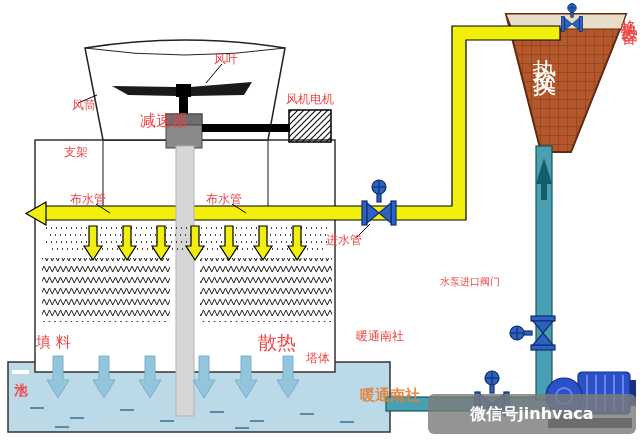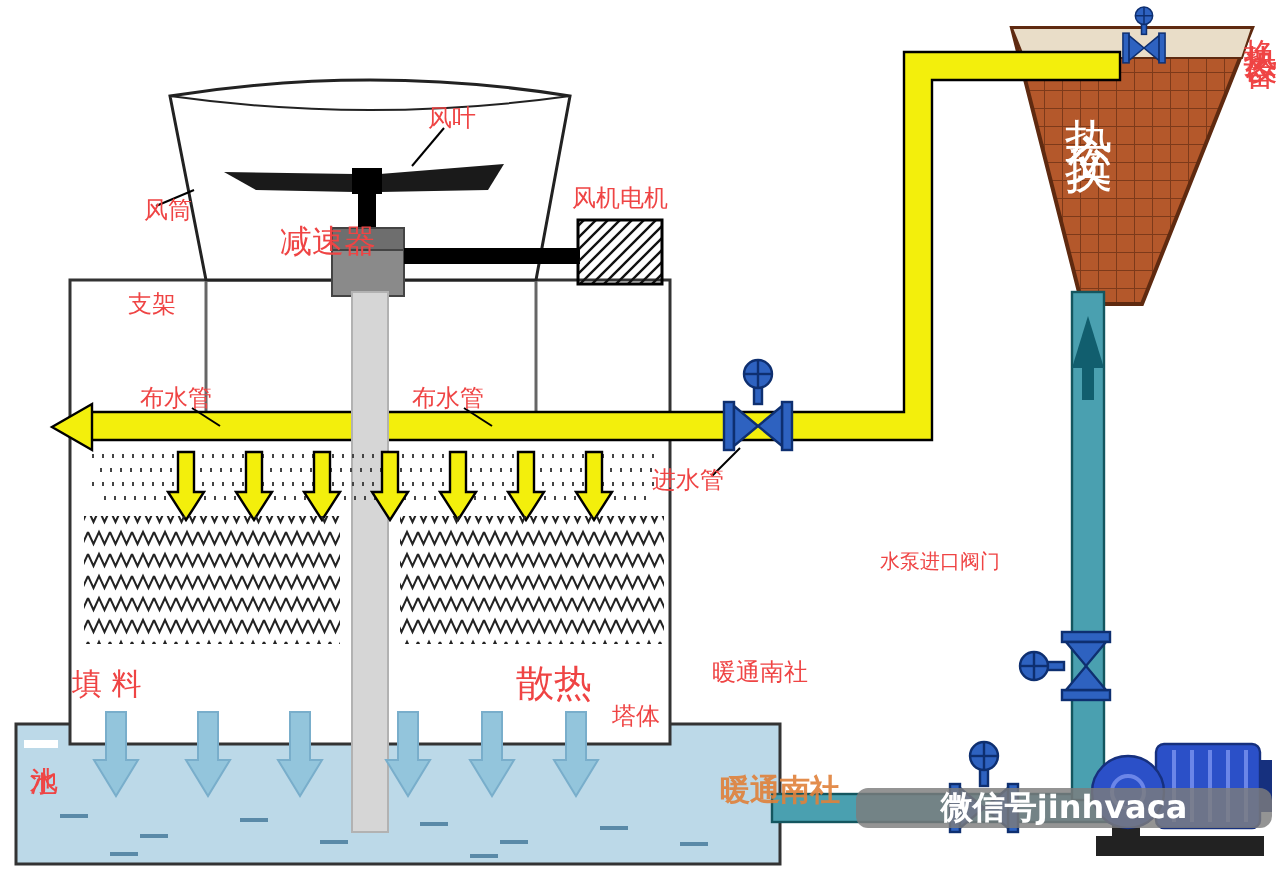--- a/index.html
+++ b/index.html
@@ -8,21 +8,21 @@
   #stage svg{position:absolute;left:0;top:0;}
   .lbl{position:absolute;color:#ef4444;white-space:nowrap;line-height:1.1;
        font-family:"DejaVu Sans",sans-serif;}
   .vert{writing-mode:vertical-rl;text-orientation:upright;}
   .bold{font-weight:normal;}
   .valve-part{fill:var(--valve);stroke:#0e2f70;stroke-width:1.2;}
   .valve-line{stroke:#0e2f70;stroke-width:1.2;}
   .hotfill{fill:var(--hot-pipe);stroke:#000;stroke-width:1.2;}
   .coldfill{fill:var(--cold-pipe);stroke:#14565f;stroke-width:1.2;}
   .pumpfill{fill:var(--pump);stroke:#16307e;stroke-width:1.2;}
-  .wm-bar{position:absolute;left:428px;top:394px;width:208px;height:20px;
+  .wm-bar{position:absolute;left:428px;top:394px;width:208px;height:40px;
           background:var(--wm-bar);border-radius:6px;color:#fff;font-size:16px;
           display:flex;align-items:center;justify-content:center;font-weight:bold;}
   .wm-orange{position:absolute;left:360px;top:386px;color:var(--wm-orange);
              font-size:15px;font-weight:bold;opacity:.9;}
 </style>
 </head>
 <body>
 
 <div id="stage">
 

